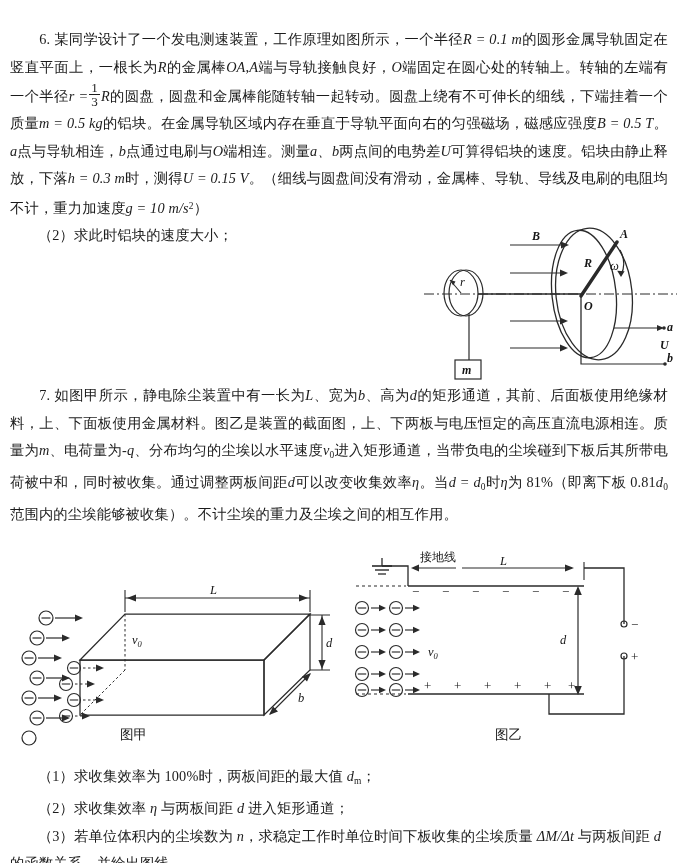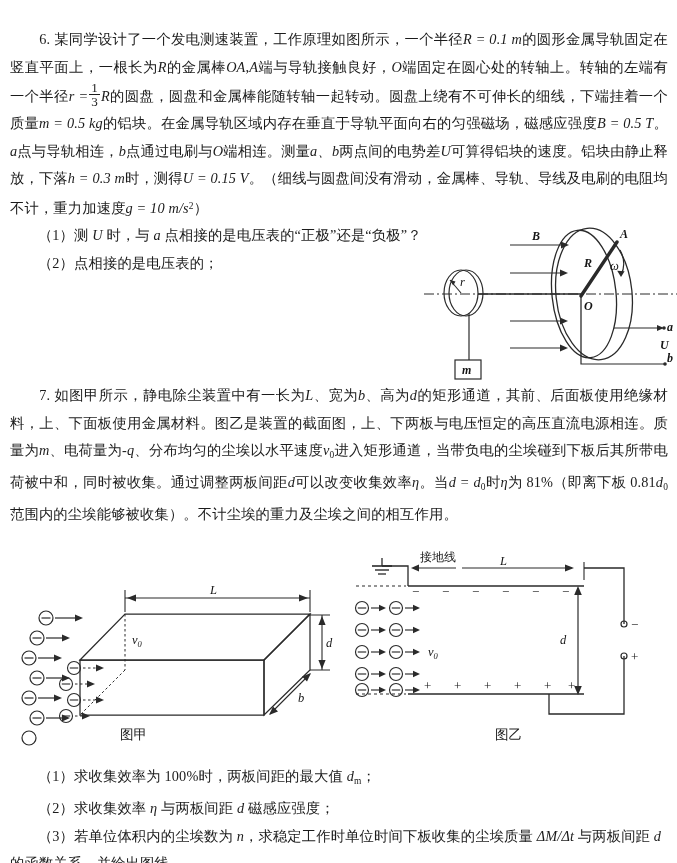--- a/index.html
+++ b/index.html
@@ -95,22 +95,21 @@
 <body>
 
 <div class="page">
 
   <div class="para" style="left:10px; top:26px; width:658px;">
     <span class="ind"></span><span>6.</span>
     <span>某同学设计了一个发电测速装置，工作原理如图所示，一个半径</span><i class="v">R = 0.1 m</i><span>的圆形金属导轨固定在竖直平面上，一根长为</span><i class="v">R</i><span>的金属棒</span><i class="v">OA</i>,<i class="v">A</i><span>端与导轨接触良好，</span><i class="v">O</i><span>端固定在圆心处的转轴上。转轴的左端有一个半径</span><i class="v">r =</i><span class="frac"><span class="num">1</span><span class="den">3</span></span><i class="v">R</i><span>的圆盘，圆盘和金属棒能随转轴一起转动。圆盘上绕有不可伸长的细线，下端挂着一个质量</span><i class="v">m = 0.5 kg</i><span>的铝块。在金属导轨区域内存在垂直于导轨平面向右的匀强磁场，磁感应强度</span><i class="v">B = 0.5 T</i>。<i class="v">a</i><span>点与导轨相连，</span><i class="v">b</i><span>点通过电刷与</span><i class="v">O</i><span>端相连。测量</span><i class="v">a、b</i><span>两点间的电势差</span><i class="v">U</i><span>可算得铝块的速度。铝块由静止释放，下落</span><i class="v">h = 0.3 m</i><span>时，测得</span><i class="v">U = 0.15 V</i>。<span>（细线与圆盘间没有滑动，金属棒、导轨、导线及电刷的电阻均不计，重力加速度</span><i class="v">g = 10 m/s</i><sup>2</sup>）
   </div>
 
   <div class="sub-list" style="left:10px; top:222px; width:430px;">
-    <span class="li"><span>（1）</span><span>测 </span><i class="v">U</i><span> 时，与 </span><i class="v">a</i><span> 点相接的是电压表的“正极”还是“负极”？</span></span>
-    <span class="li"><span>（2）</span><span>点相接的是电压表的；</span></span>
+    <span class="li"><span>（2）</span><span>求此时铝块的速度大小；</span></span>
   </div>
 
   <div class="fig" style="left:424px; top:218px;">
     <svg width="253" height="172" viewBox="0 0 253 172">
 
       <line class="ln" x1="0" y1="76" x2="253" y2="76" stroke-width="1" stroke-dasharray="10,3,2,3"></line>
 
       <ellipse class="ln" cx="42" cy="75" rx="17" ry="23" stroke-width="1.2"></ellipse>
       <ellipse class="ln" cx="37" cy="75" rx="17" ry="23" stroke-width="1.2" fill="#ffffff"></ellipse>
 
@@ -391,17 +390,17 @@
           <line class="ln" x1="53" y1="138" x2="64" y2="138" stroke-width="1.15"></line>
           <polygon points="68,138 61,134.8 61,141.2" fill="#2a2a2a"></polygon>
         </g>
       </g>
     </svg>
   </div>
   <div class="cap" style="left:495px; top:726px; width:100px;">图乙</div>
 
   <div class="sub-list" style="left:10px; top:763px; width:658px;">
     <span class="li"><span>（1）</span><span>求收集效率为 100%时，两板间距的最大值 </span><i class="v">d</i><sub>m</sub><span>；</span></span>
-    <span class="li"><span>（2）</span><span>求收集效率 </span><i class="v">η</i><span> 与两板间距 </span><i class="v">d</i><span> 磁感应强度；</span></span>
+    <span class="li"><span>（2）</span><span>求收集效率 </span><i class="v">η</i><span> 与两板间距 </span><i class="v">d</i><span> 进入矩形通道；</span></span>
     <span class="li wrap"><span>（3）</span><span>若单位体积内的尘埃数为 </span><i class="v">n</i><span>，求稳定工作时单位时间下板收集的尘埃质量 </span><i class="v">ΔM/Δt</i><span> 与两板间距 </span><i class="v">d</i><span> 的函数关系，并绘出图线。</span></span>
   </div>
 
 </div>
 
 </body></html>

